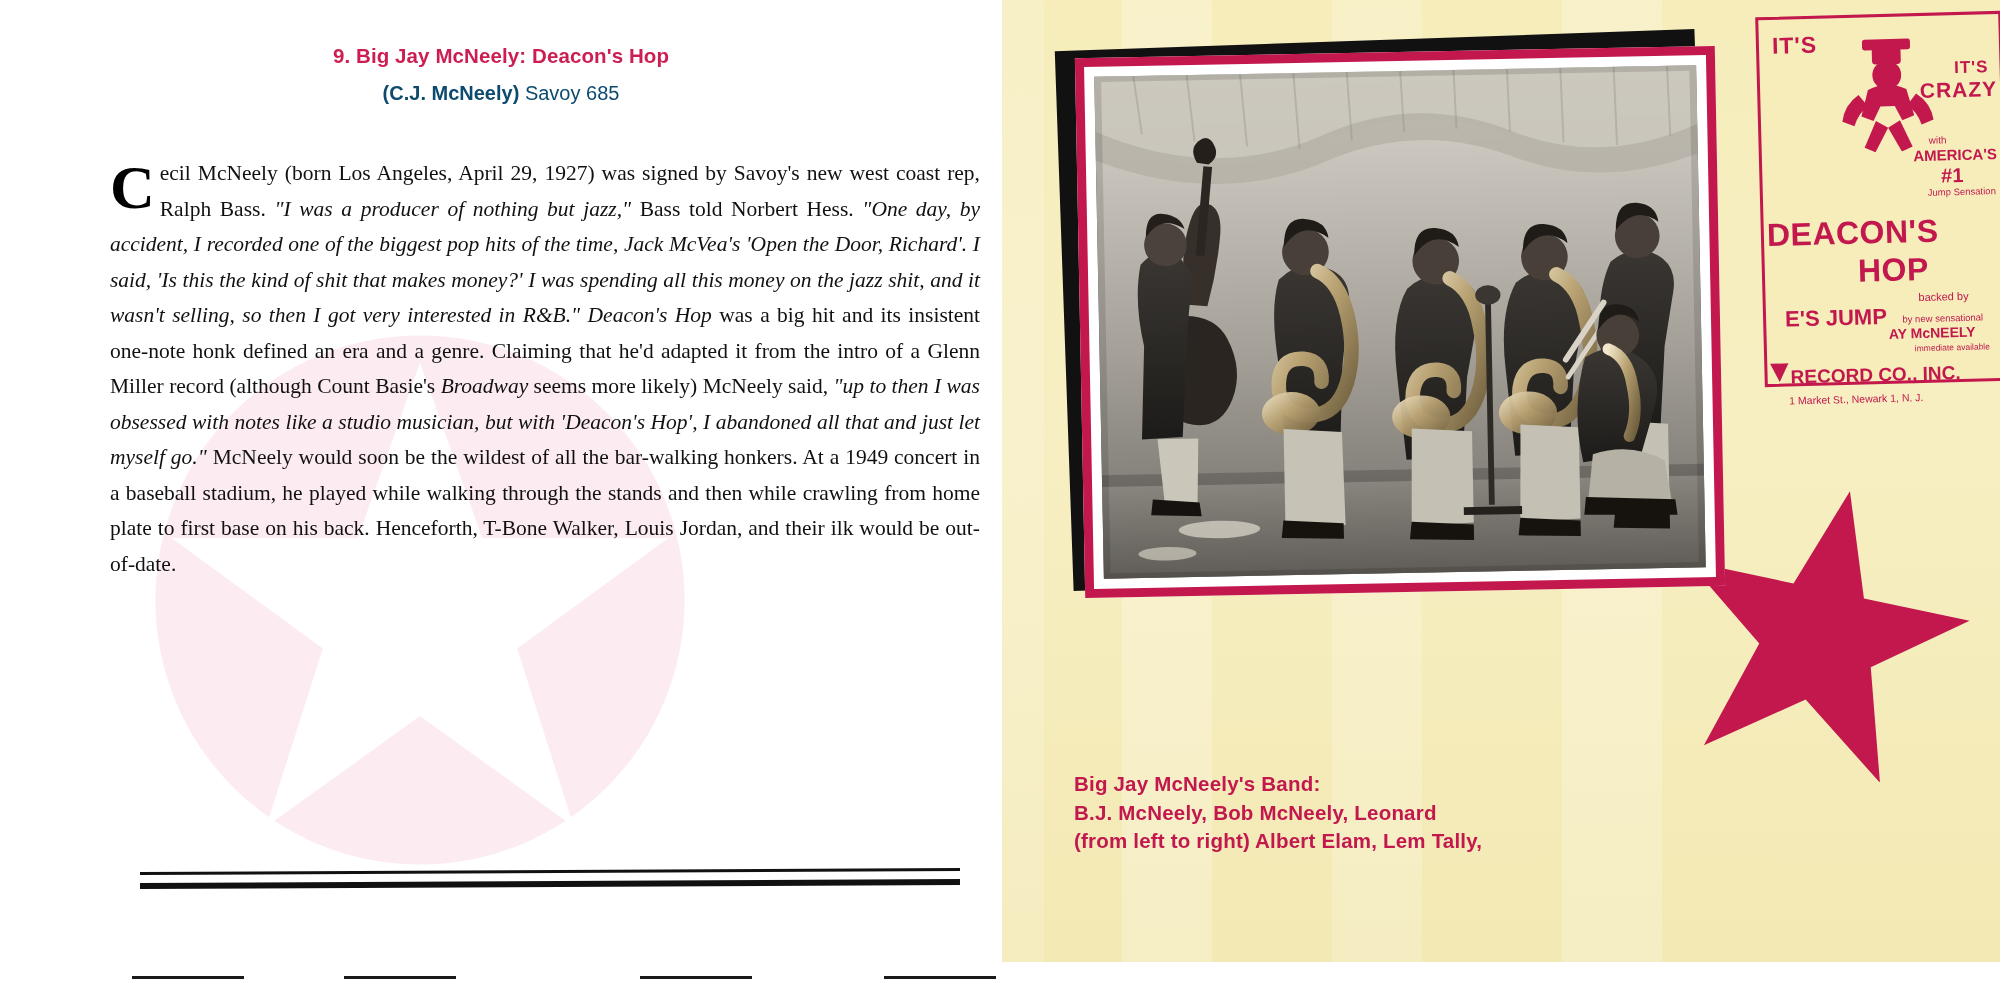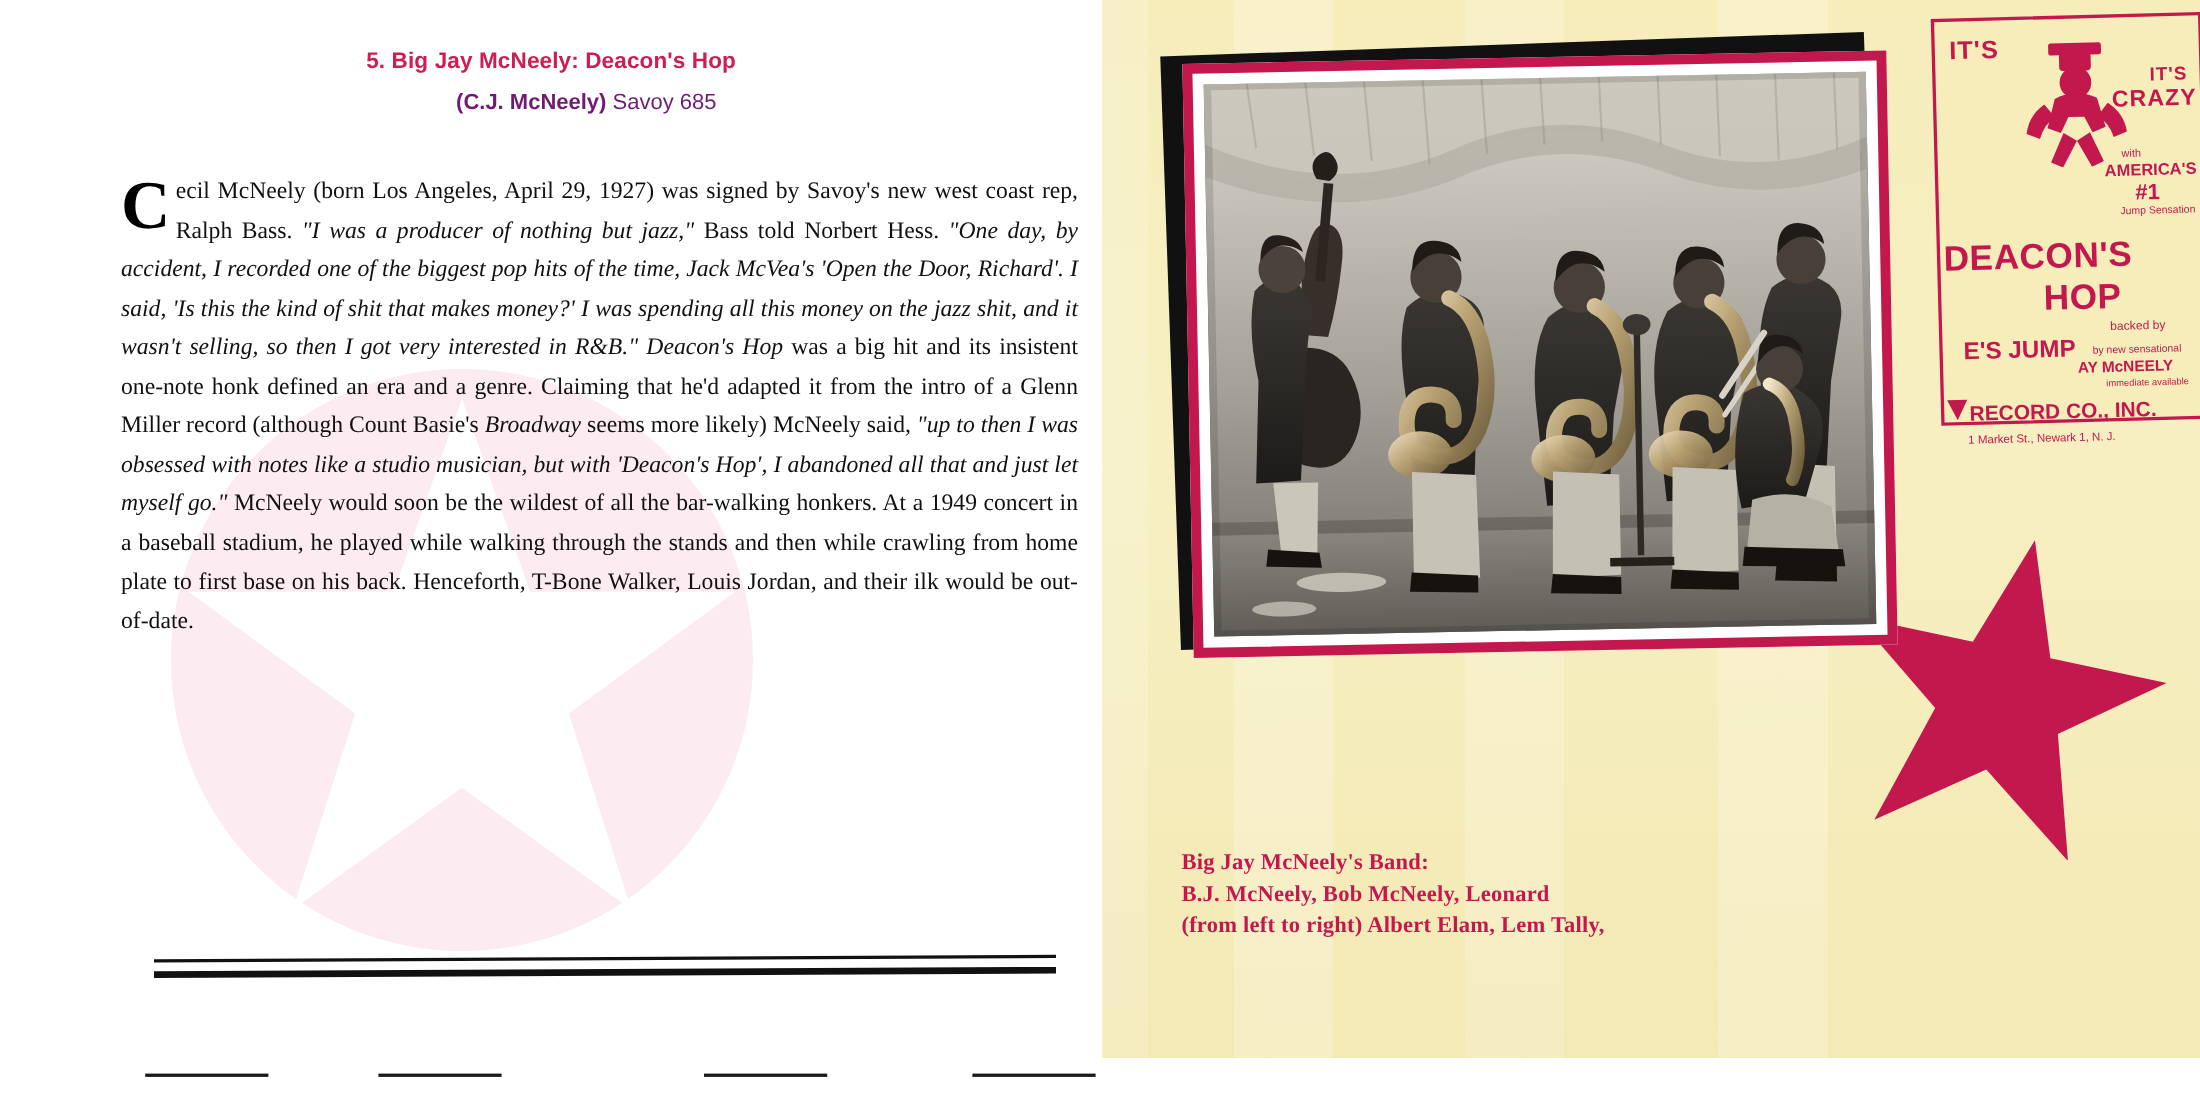--- a/index.html
+++ b/index.html
@@ -52,22 +52,21 @@
     letter-spacing: 0.1px;
   }
   .track-sub {
     position: absolute;
     left: 0;
     top: 82px;
     width: 1002px;
     text-align: center;
     font-family: "Liberation Sans", sans-serif;
     font-size: 20px;
-    color: #701a75;
-    padding-left: 32px;
+    color: #0c4a6e;
   }
   .track-sub .composer {
     font-weight: bold;
   }
   .track-sub .label {
     font-weight: normal;
   }
 
   .body-col {
     position: absolute;
@@ -219,21 +218,21 @@
   .s-avail    { right: 20px; top: 330px; font-size: 8.5px; font-weight: normal; }
   .s-company  { left: 26px;  top: 350px; font-size: 19px; }
   .s-address  { left: 24px;  top: 378px; font-size: 10.5px; font-weight: normal; }
 
   .caption {
     position: absolute;
     left: 72px;
     top: 770px;
     width: 760px;
     color: #c2184e;
-    font-family: Liberation Serif, serif;
+    font-family: Liberation Sans, sans-serif;
     font-weight: bold;
     font-size: 20.5px;
     line-height: 28.5px;
     letter-spacing: 0.2px;
   }
   .caption .line { display: block; white-space: nowrap; }
 
   
   .bottom-band {
     position: absolute;
@@ -254,21 +253,21 @@
 
   <div class="left-page">
 
     <div class="watermark">
       <svg viewBox="0 0 100 100" width="540" height="540" aria-hidden="true">
         <circle cx="50" cy="50" r="49" fill="#f6c3d4"></circle>
         <path d="M50 6 L61.5 38.5 L96 38.5 L68 59 L78.5 92 L50 71.5 L21.5 92 L32 59 L4 38.5 L38.5 38.5 Z" fill="#ffffff"></path>
       </svg>
     </div>
 
-    <div class="track-head">5. Big Jay McNeely: Deacon's Hop</div>
+    <div class="track-head">9. Big Jay McNeely: Deacon's Hop</div>
 
     <div class="track-sub">
       <span class="composer">(C.J. McNeely)</span>
       <span class="label">Savoy 685</span>
     </div>
 
     <div class="body-col">
       <span class="dropcap">C</span><span>ecil McNeely (born Los Angeles, April 29, 1927) was signed by Savoy's new west coast rep, <b>Ralph Bass.</b> <i>"I was a producer of nothing but jazz,"</i> Bass told Norbert Hess. <i>"One day, by accident, I recorded one of the biggest pop hits of the time, Jack McVea's 'Open the Door, Richard'. I said, 'Is this the kind of shit that makes money?' I was spending all this money on the jazz shit, and it wasn't selling, so then I got very interested in R&amp;B."</i> <i>Deacon's Hop</i> was a big hit and its insistent one-note honk defined an era and a genre. Claiming that he'd adapted it from the intro of a Glenn Miller record (although Count Basie's <i>Broadway</i> seems more likely) McNeely said, <i>"up to then I was obsessed with notes like a studio musician, but with 'Deacon's Hop', I abandoned all that and just let myself go."</i> McNeely would soon be the wildest of all the bar-walking honkers. At a 1949 concert in a baseball stadium, he played while walking through the stands and then while crawling from home plate to first base on his back. Henceforth, T-Bone Walker, Louis Jordan, and their ilk would be out-of-date.</span>
     </div>
 

